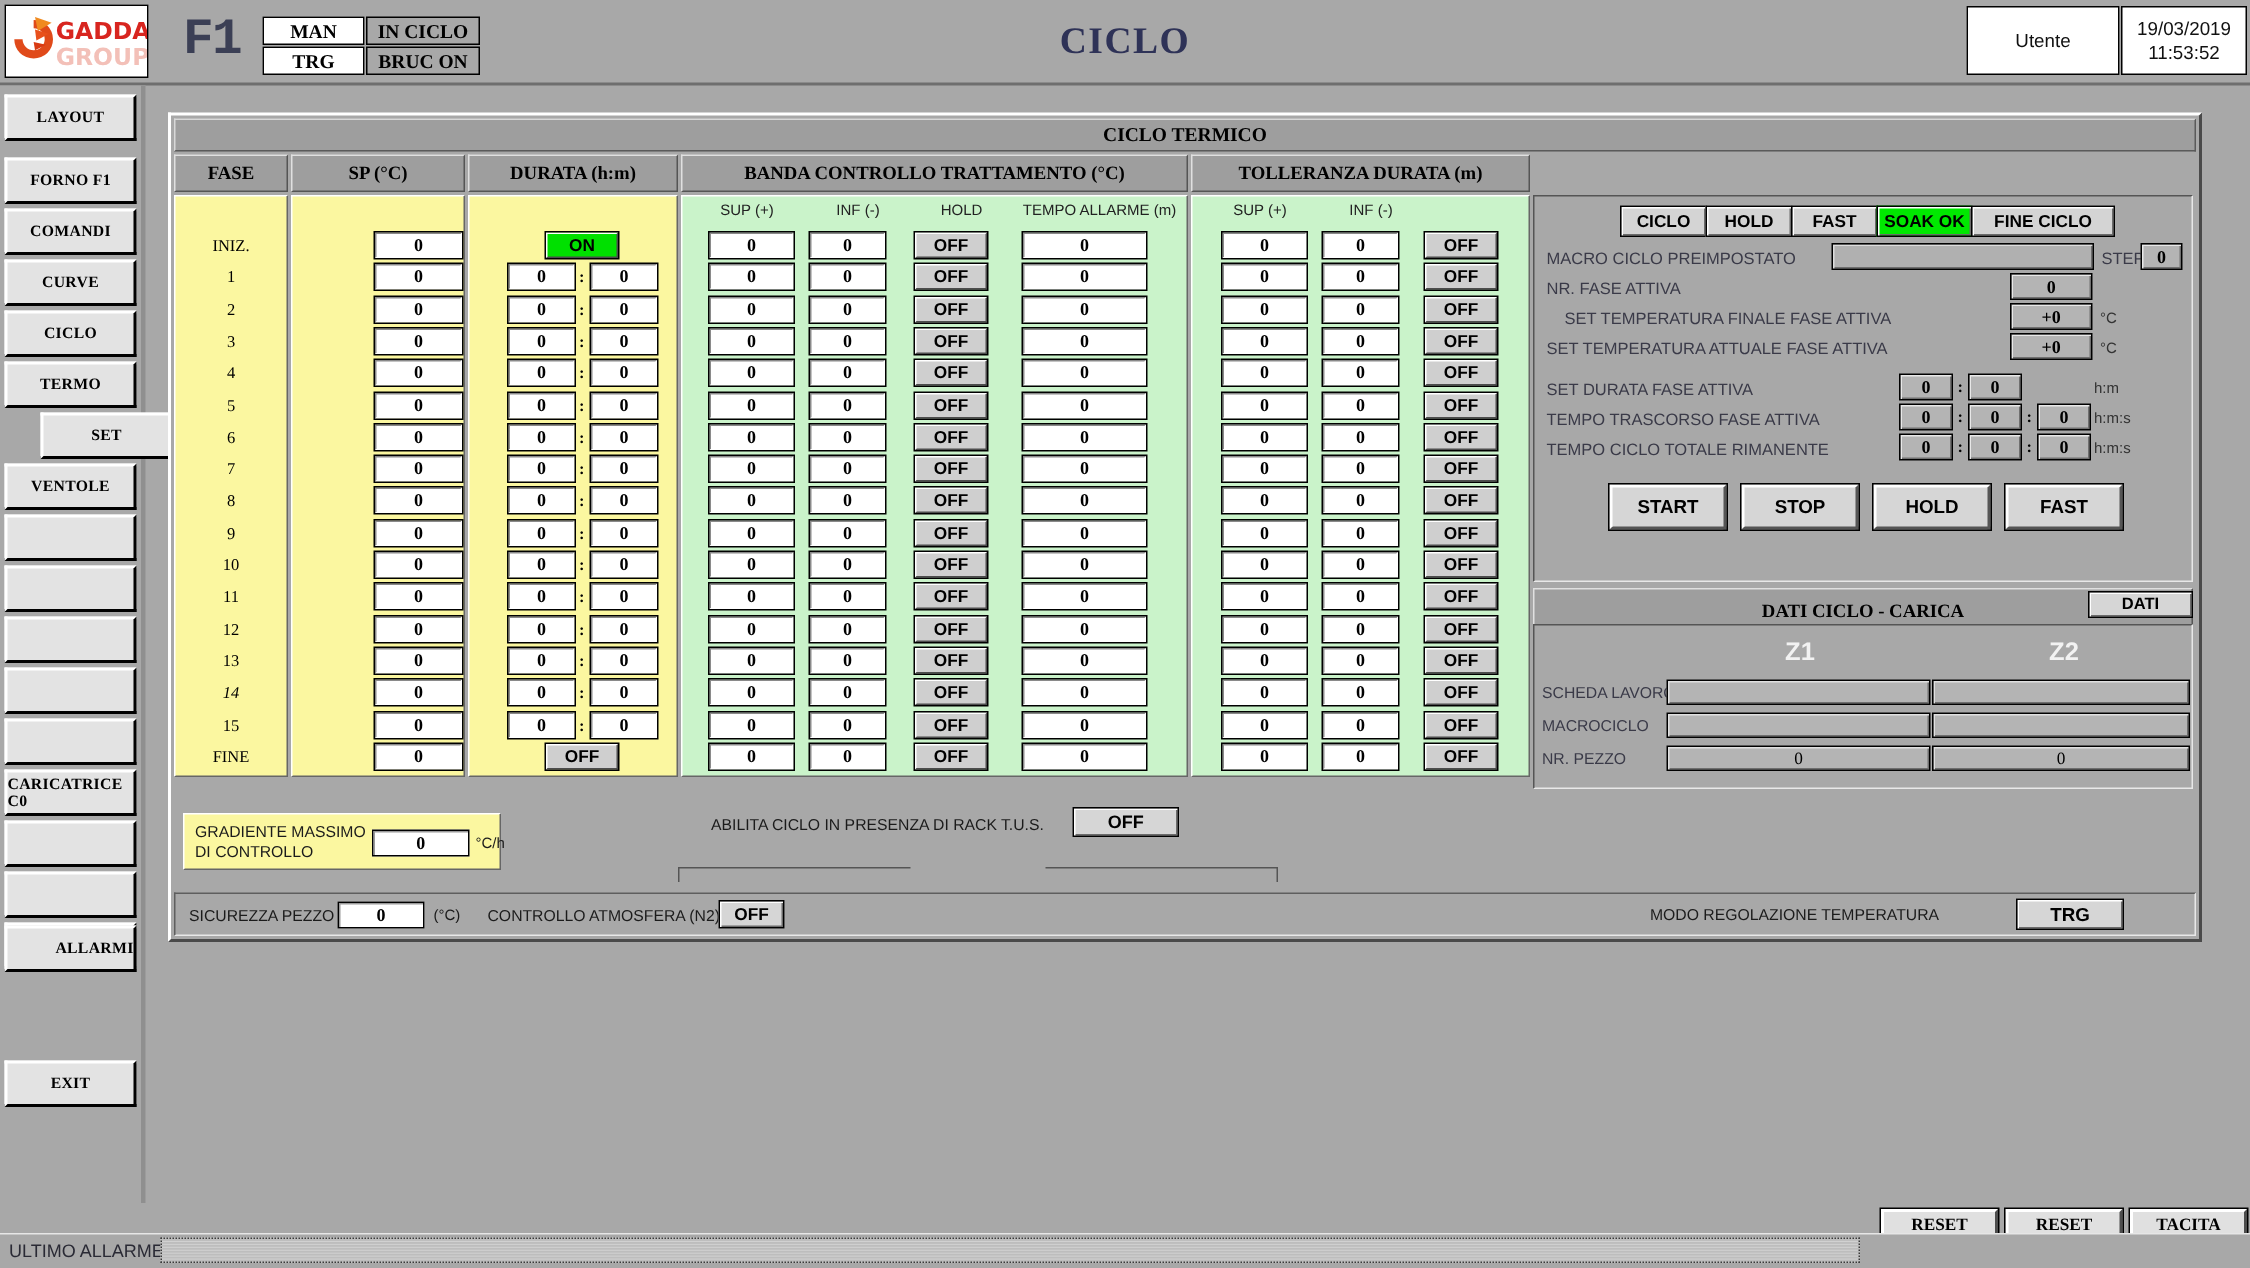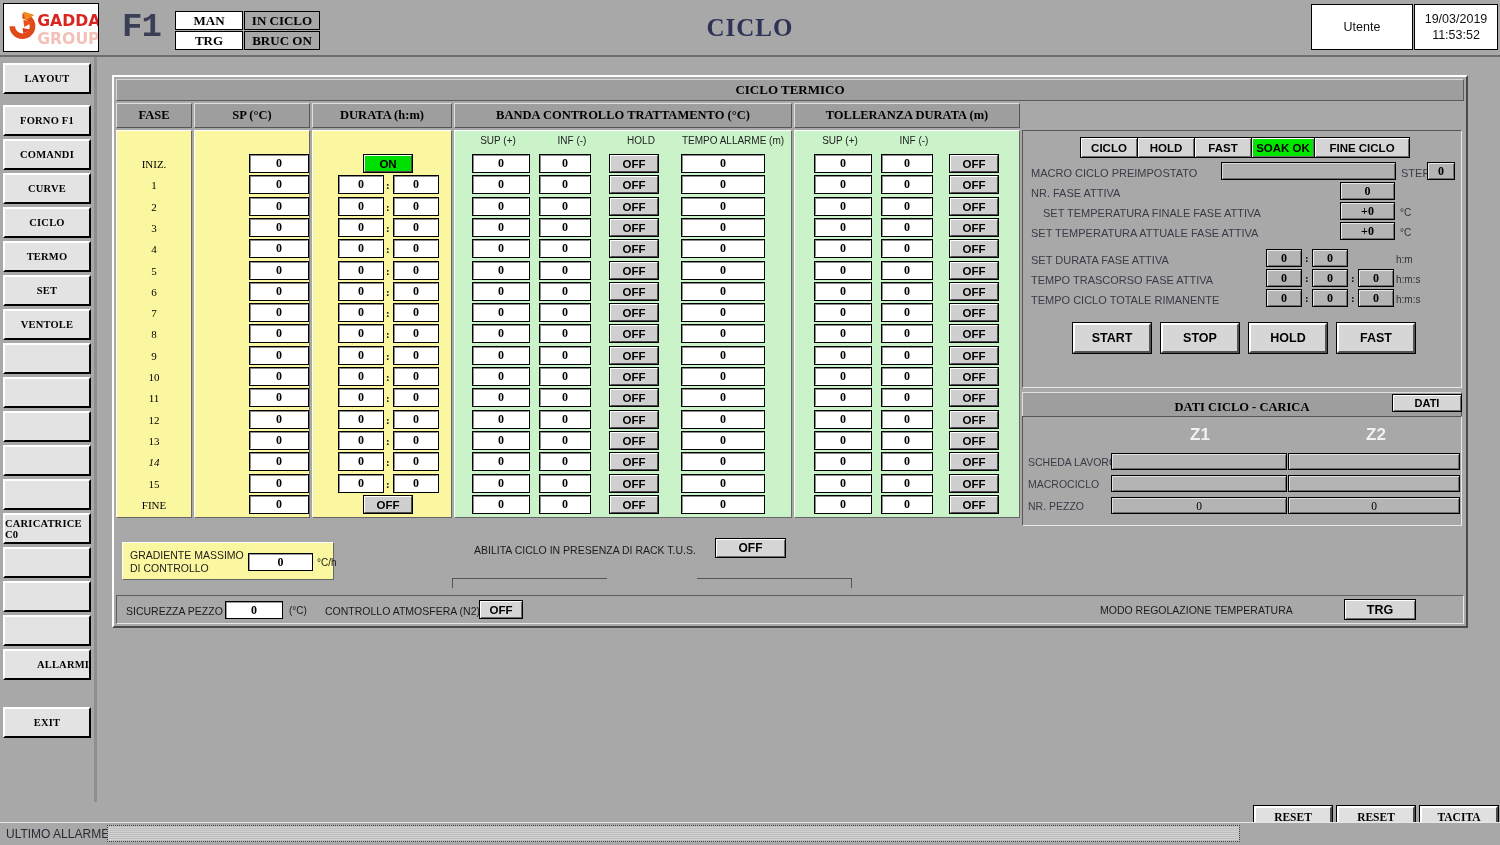--- a/index.html
+++ b/index.html
@@ -433,32 +433,32 @@
 </div>
 
 <div id="sidebar">
   <div id="sidebar-divider"></div>
 <div class="side-btn" style="top: 6px;">LAYOUT</div>
     <div class="side-btn" style="top: 48px;">FORNO F1</div>
     <div class="side-btn" style="top: 82px;">COMANDI</div>
     <div class="side-btn" style="top: 116px;">CURVE</div>
     <div class="side-btn" style="top: 150px;">CICLO</div>
     <div class="side-btn" style="top: 184px;">TERMO</div>
-    <div class="side-btn" style="top: 218px;">SET</div>
+    <div class="side-btn" style="top: 218px; margin-left: 24px;">SET</div>
     <div class="side-btn" style="top: 252px;">VENTOLE</div>
     <div class="side-btn" style="top: 286px;"></div>
     <div class="side-btn" style="top: 320px;"></div>
     <div class="side-btn" style="top: 354px;"></div>
     <div class="side-btn" style="top: 388px;"></div>
     <div class="side-btn" style="top: 422px;"></div>
     <div class="side-btn" style="top: 456px;">CARICATRICE C0</div>
     <div class="side-btn" style="top: 490px;"></div>
     <div class="side-btn" style="top: 524px;"></div>
     <div class="side-btn" style="top: 558px;"></div>
-    <div class="side-btn" style="top: 592px; padding-left: 32px;">ALLARMI</div>
+    <div class="side-btn" style="top: 560px; padding-left: 32px;">ALLARMI</div>
     <div class="side-btn" style="top: 650px;">EXIT</div>
   </div>
 
 <div id="main">
 
   <div id="ciclo-termico-bar">CICLO TERMICO</div>
 
   <div class="grp-head" style="left:2px;  top:26px; width:76px;">FASE</div>
   <div class="grp-head" style="left:80px; top:26px; width:116px;">SP (°C)</div>
   <div class="grp-head" style="left:198px;top:26px; width:140px;">DURATA (h:m)</div>

